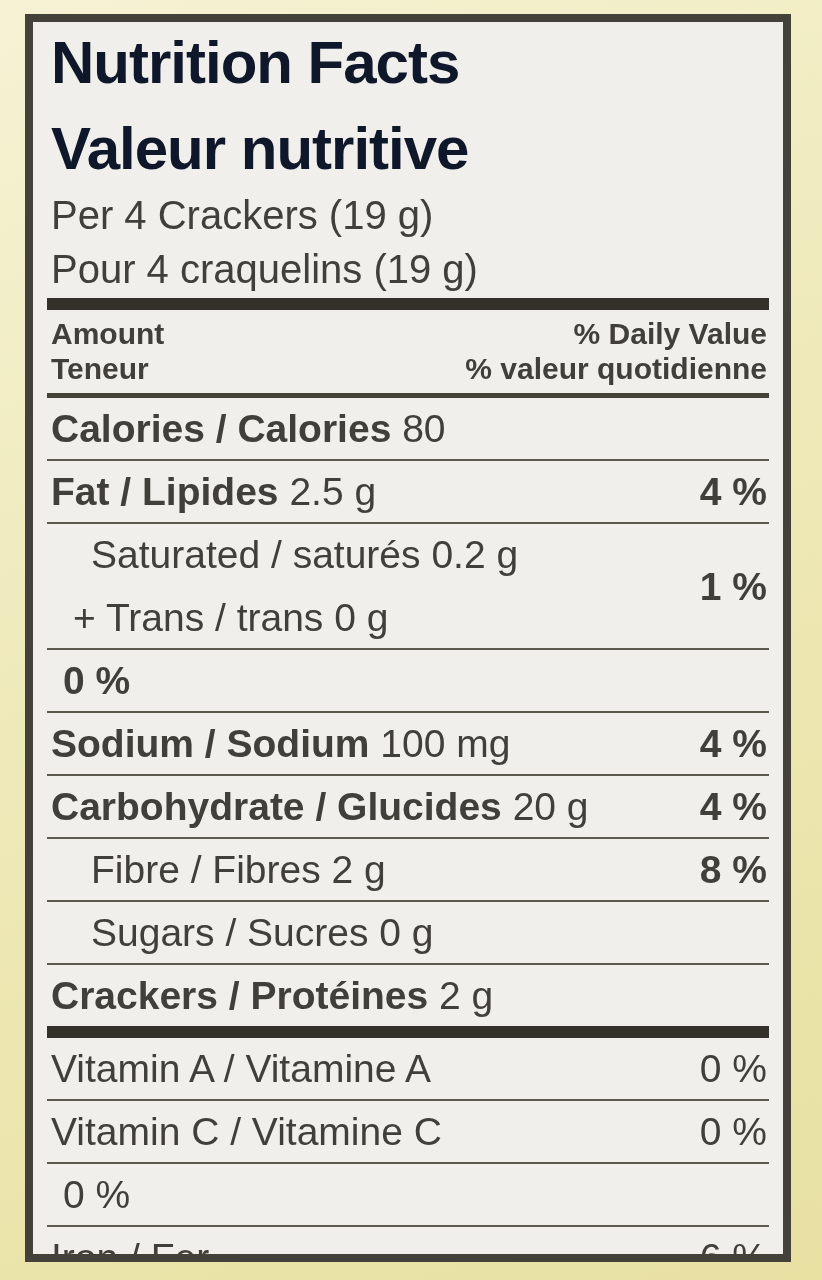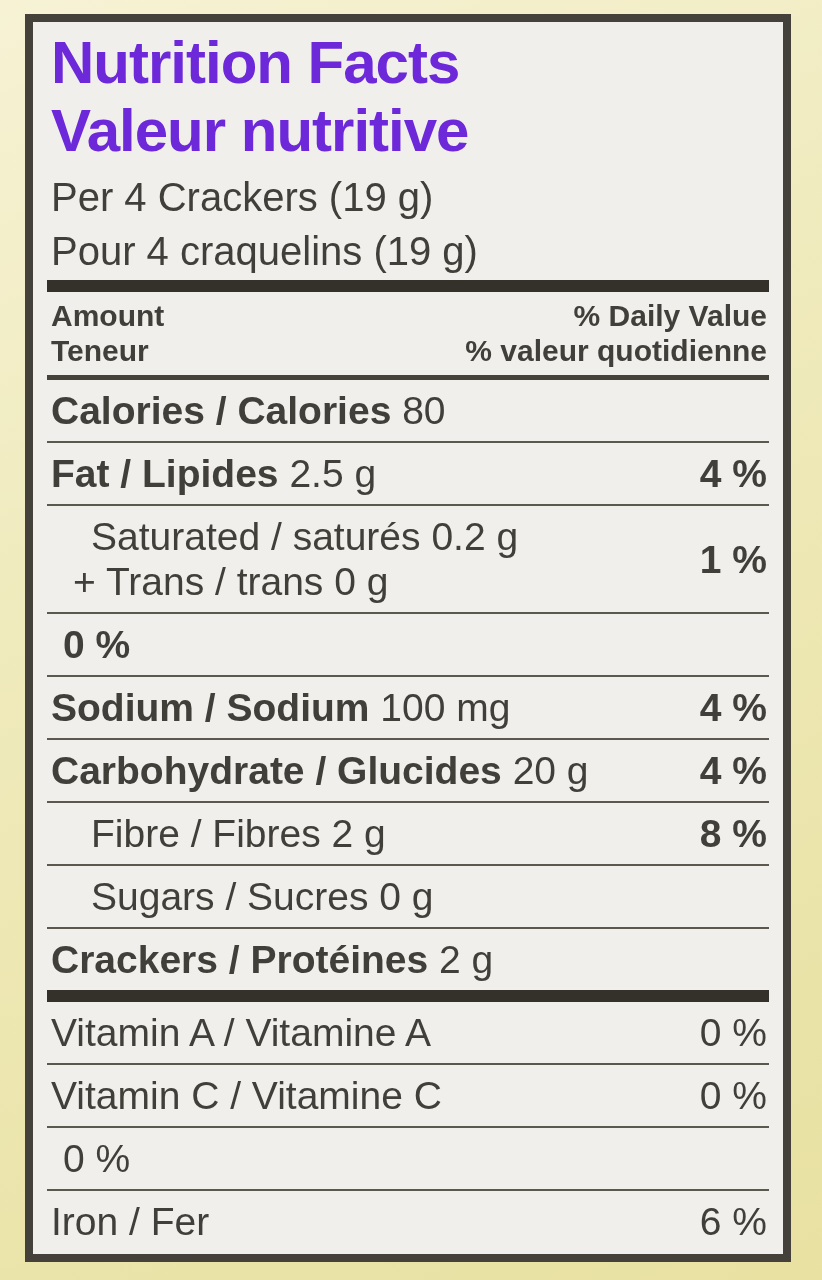--- a/index.html
+++ b/index.html
@@ -20,23 +20,23 @@
     box-sizing: border-box;
     background: #f0efec;
     border: 8px solid #44413a;
     padding: 0 12px;
     color: #413f39;
     overflow: hidden;
   }
   .titles { padding: 10px 0 6px 6px; }
   .t1 {
     font-size: 60px; font-weight: bold; line-height: 62px;
-    letter-spacing: -1px; color: #6d28d9;
-  }
-  .t1 + .t1 { margin-top: 6px; }
+    letter-spacing: -1px; color: #0f172a;
+  }
+  .t1 + .t1 { margin-top: 24px; }
   .serv { font-size: 40px; line-height: 46px; }
   .serv1 { margin-top: 12px; }
   .serv2 { margin-top: 8px; }
 
   .bar  { height: 12px; background: #33312a; margin: 0 2px; }
   .mbar { height: 5px;  background: #454238; margin: 0 2px; }
   .rule { height: 2px;  background: #5b584e; margin: 0 2px; }
 
   .hdr {
     display: flex; justify-content: space-between; align-items: flex-end;
@@ -45,21 +45,21 @@
   }
   .hdr-r { text-align: right; }
 
   .row {
     display: flex; justify-content: space-between; align-items: center;
     font-size: 39px; line-height: 45px;
     padding: 8px 4px 8px 6px;
   }
   .rl { flex: 1 1 auto; }
   .ind { padding-left: 40px; }
-  .ln + .ln { margin-top: 0; }
+  .ln + .ln { margin-top: 18px; }
   .hang { text-indent: -18px; }
   .nm.b { font-weight: bold; }
   .pct { white-space: nowrap; padding-left: 12px; }
   .pct.b { font-weight: bold; }
 </style>
 </head>
 <body>
 
 <div class="page">
   <div class="label">

